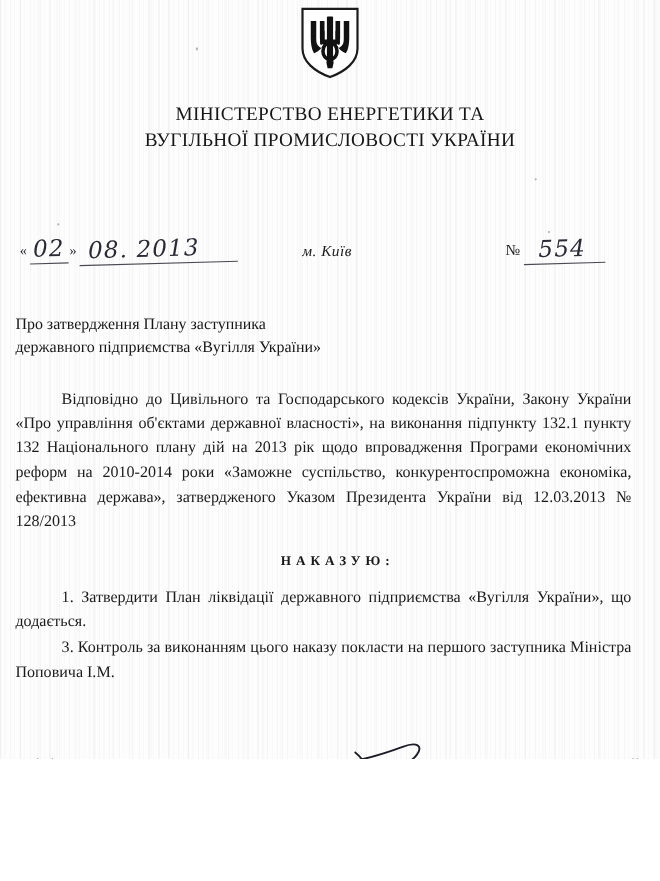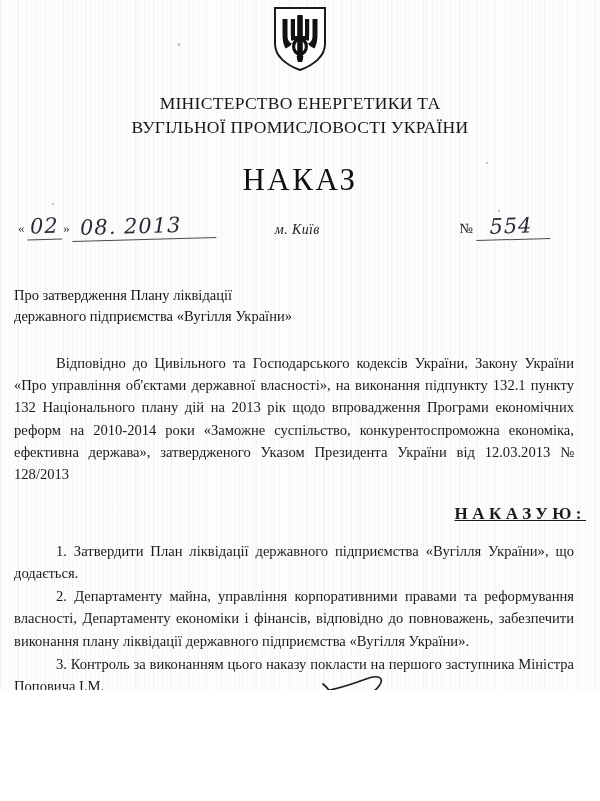--- a/index.html
+++ b/index.html
@@ -166,24 +166,23 @@
   }
   .para {
     margin: 0 12px 1px 0;
     text-indent: 42px;
   }
 
   .order-word {
     margin: 16px 0 13px 0;
     font-weight: bold;
     letter-spacing: 4.5px;
-    font-size: 17px;
+    font-size: 12px;
     text-indent: 14px;
-    text-align: right;
-    text-decoration: underline;
+    text-align: center;
   }
 
   
   .sig-row {
     position: absolute;
     left: 14px;
     right: 14px;
     top: 688px;
     height: 30px;
   }
@@ -248,49 +247,47 @@
         </g>
       </svg>
     </span>
   </div>
 
   <div class="ministry">
     <div>МІНІСТЕРСТВО ЕНЕРГЕТИКИ ТА</div>
     <div>ВУГІЛЬНОЇ ПРОМИСЛОВОСТІ УКРАЇНИ</div>
   </div>
 
-  <div class="doc-title">НАКАЗ</div>
 
   <div class="meta-row">
 
     <div class="date-block">
       <span class="quote-mark">«</span>
       <span class="hand date-day">02</span>
       <span class="quote-mark">»</span>
       <span class="hand date-rest">08. 2013</span>
     </div>
 
     <div class="city">м. Київ</div>
 
     <div class="num-block">
       <span class="num-sign">№</span>
       <span class="hand num-value">554</span>
     </div>
   </div>
 
   <div class="subject">
-    <div>Про затвердження Плану ліквідації</div>
+    <div>Про затвердження Плану заступника</div>
     <div>державного підприємства «Вугілля України»</div>
   </div>
 
   <div class="body-text">
     <p class="para">Відповідно до Цивільного та Господарського кодексів України, Закону України «Про управління об'єктами державної власності», на виконання підпункту 132.1 пункту 132 Національного плану дій на 2013 рік щодо впровадження Програми економічних реформ на 2010-2014 роки «Заможне суспільство, конкурентоспроможна економіка, ефективна держава», затвердженого Указом Президента України від 12.03.2013 № 128/2013</p>
     <p class="order-word">НАКАЗУЮ:</p>
     <p class="para">1. Затвердити План ліквідації державного підприємства «Вугілля України», що додається.</p>
-    <p class="para">2. Департаменту майна, управління корпоративними правами та реформування власності, Департаменту економіки і фінансів, відповідно до повноважень, забезпечити виконання плану ліквідації державного підприємства «Вугілля України».</p>
     <p class="para">3. Контроль за виконанням цього наказу покласти на першого заступника Міністра Поповича І.М.</p>
   </div>
 
   <div class="sig-row">
     <div class="sig-title">Міністр</div>
 
     <div class="sig-mark">
       <svg width="175" height="82" viewBox="0 0 175 82" aria-hidden="true">
         <g fill="none" stroke="#1d1d28" stroke-width="1.7" stroke-linecap="round">
           <path d="M8 44 C10 30 34 22 62 24 C96 27 128 16 147 9

